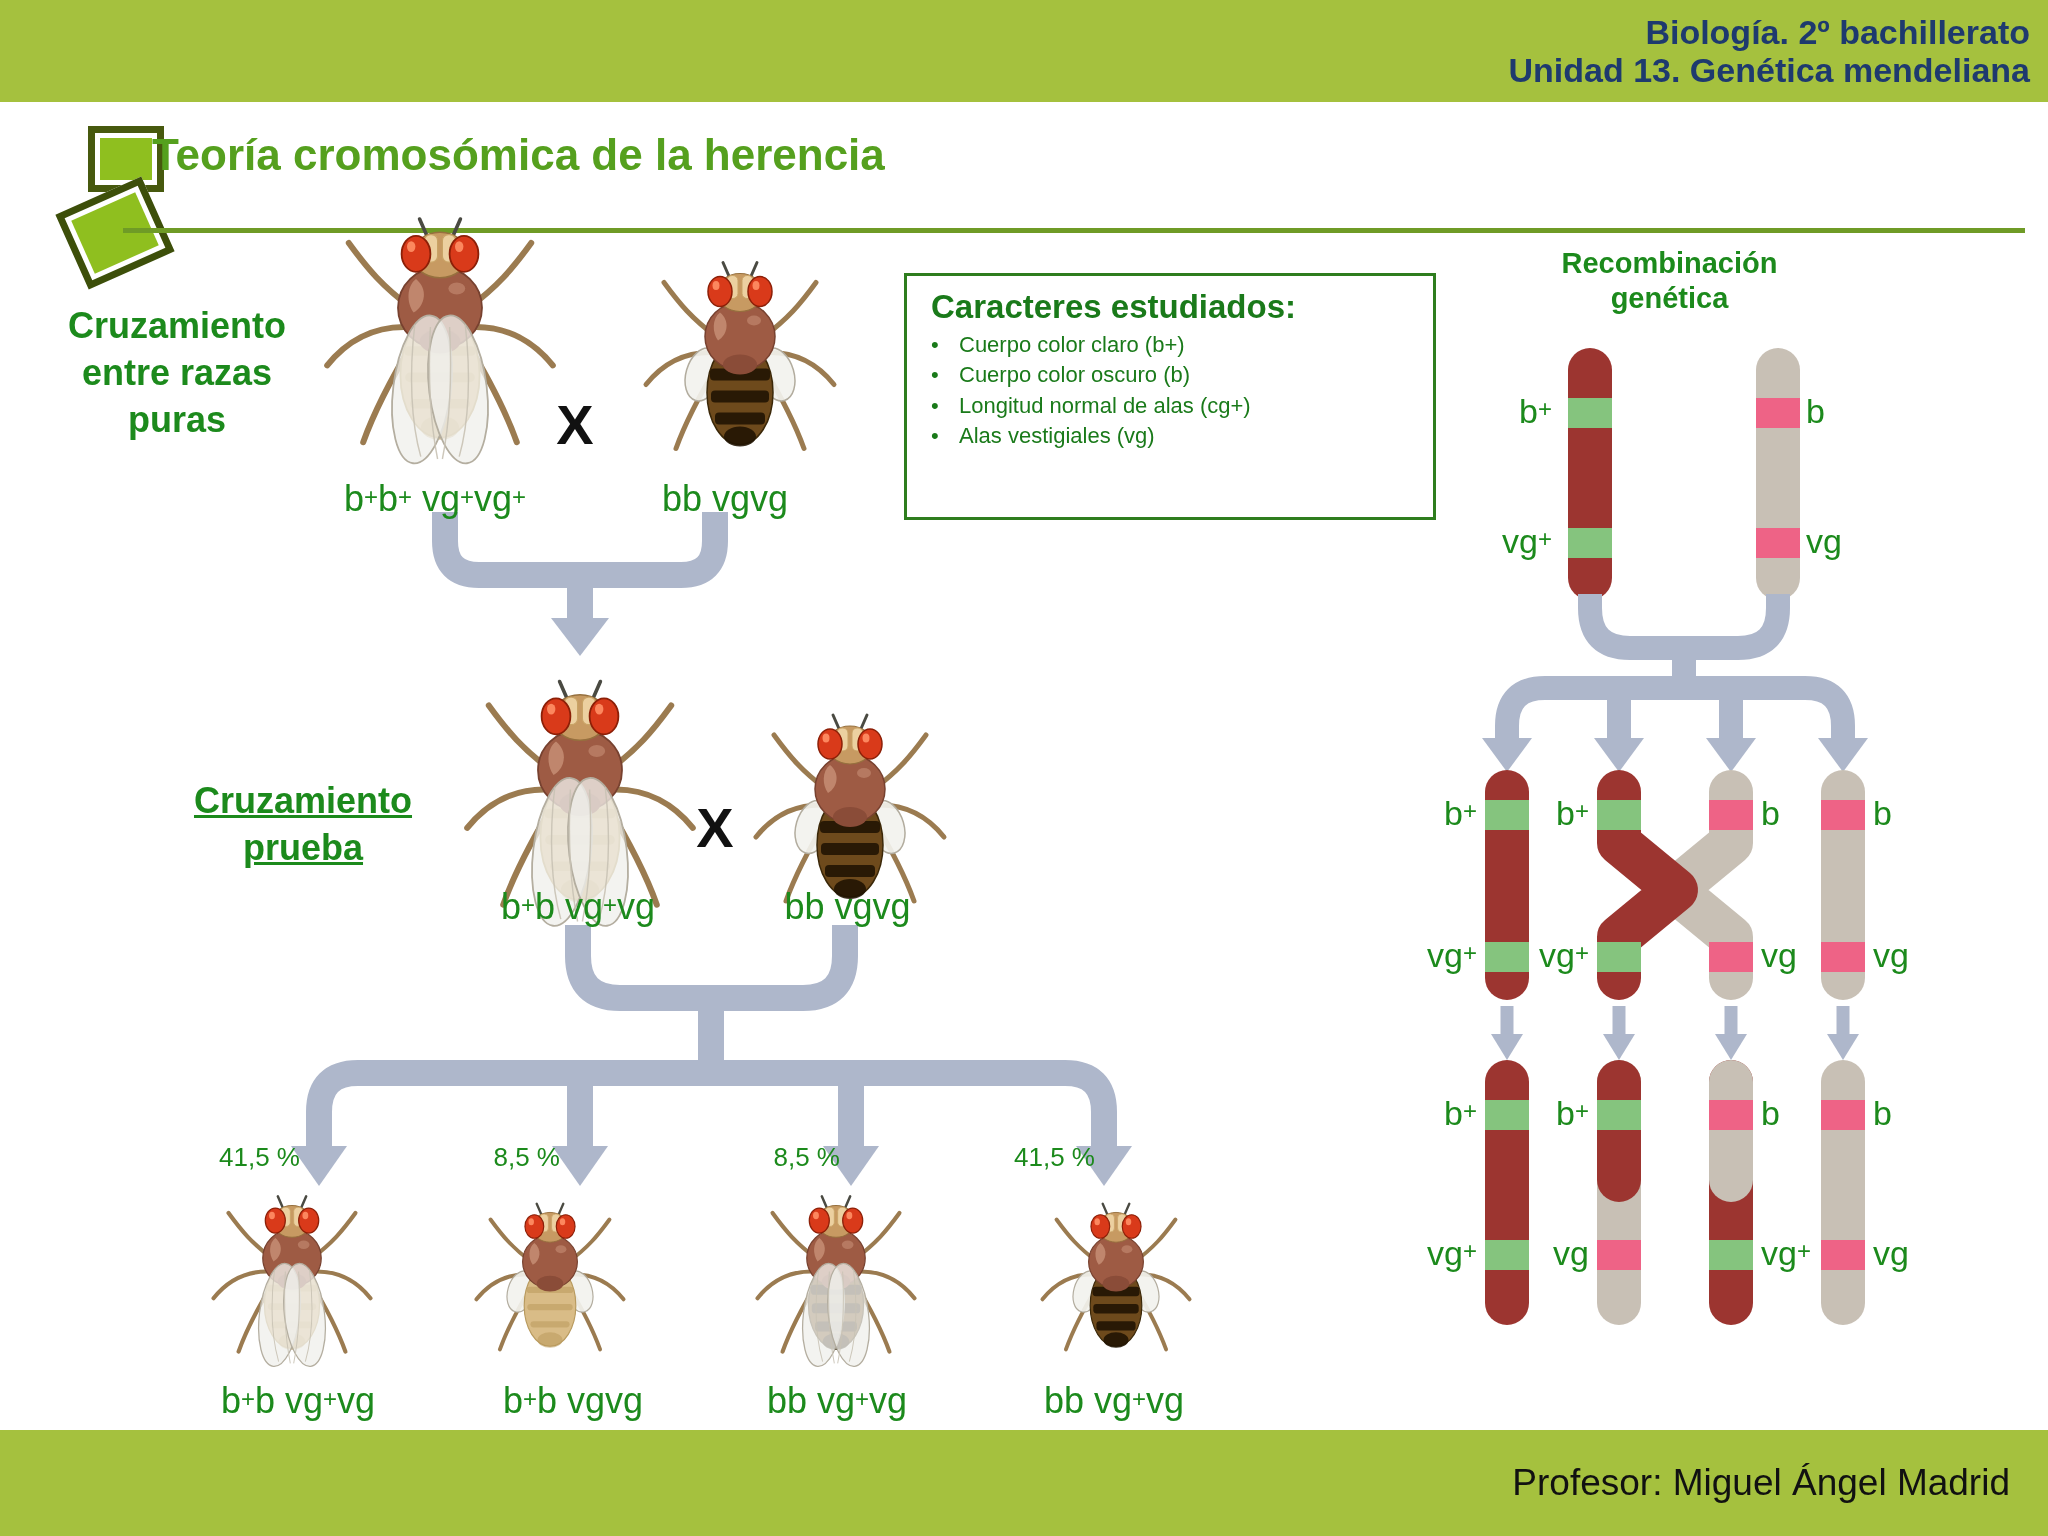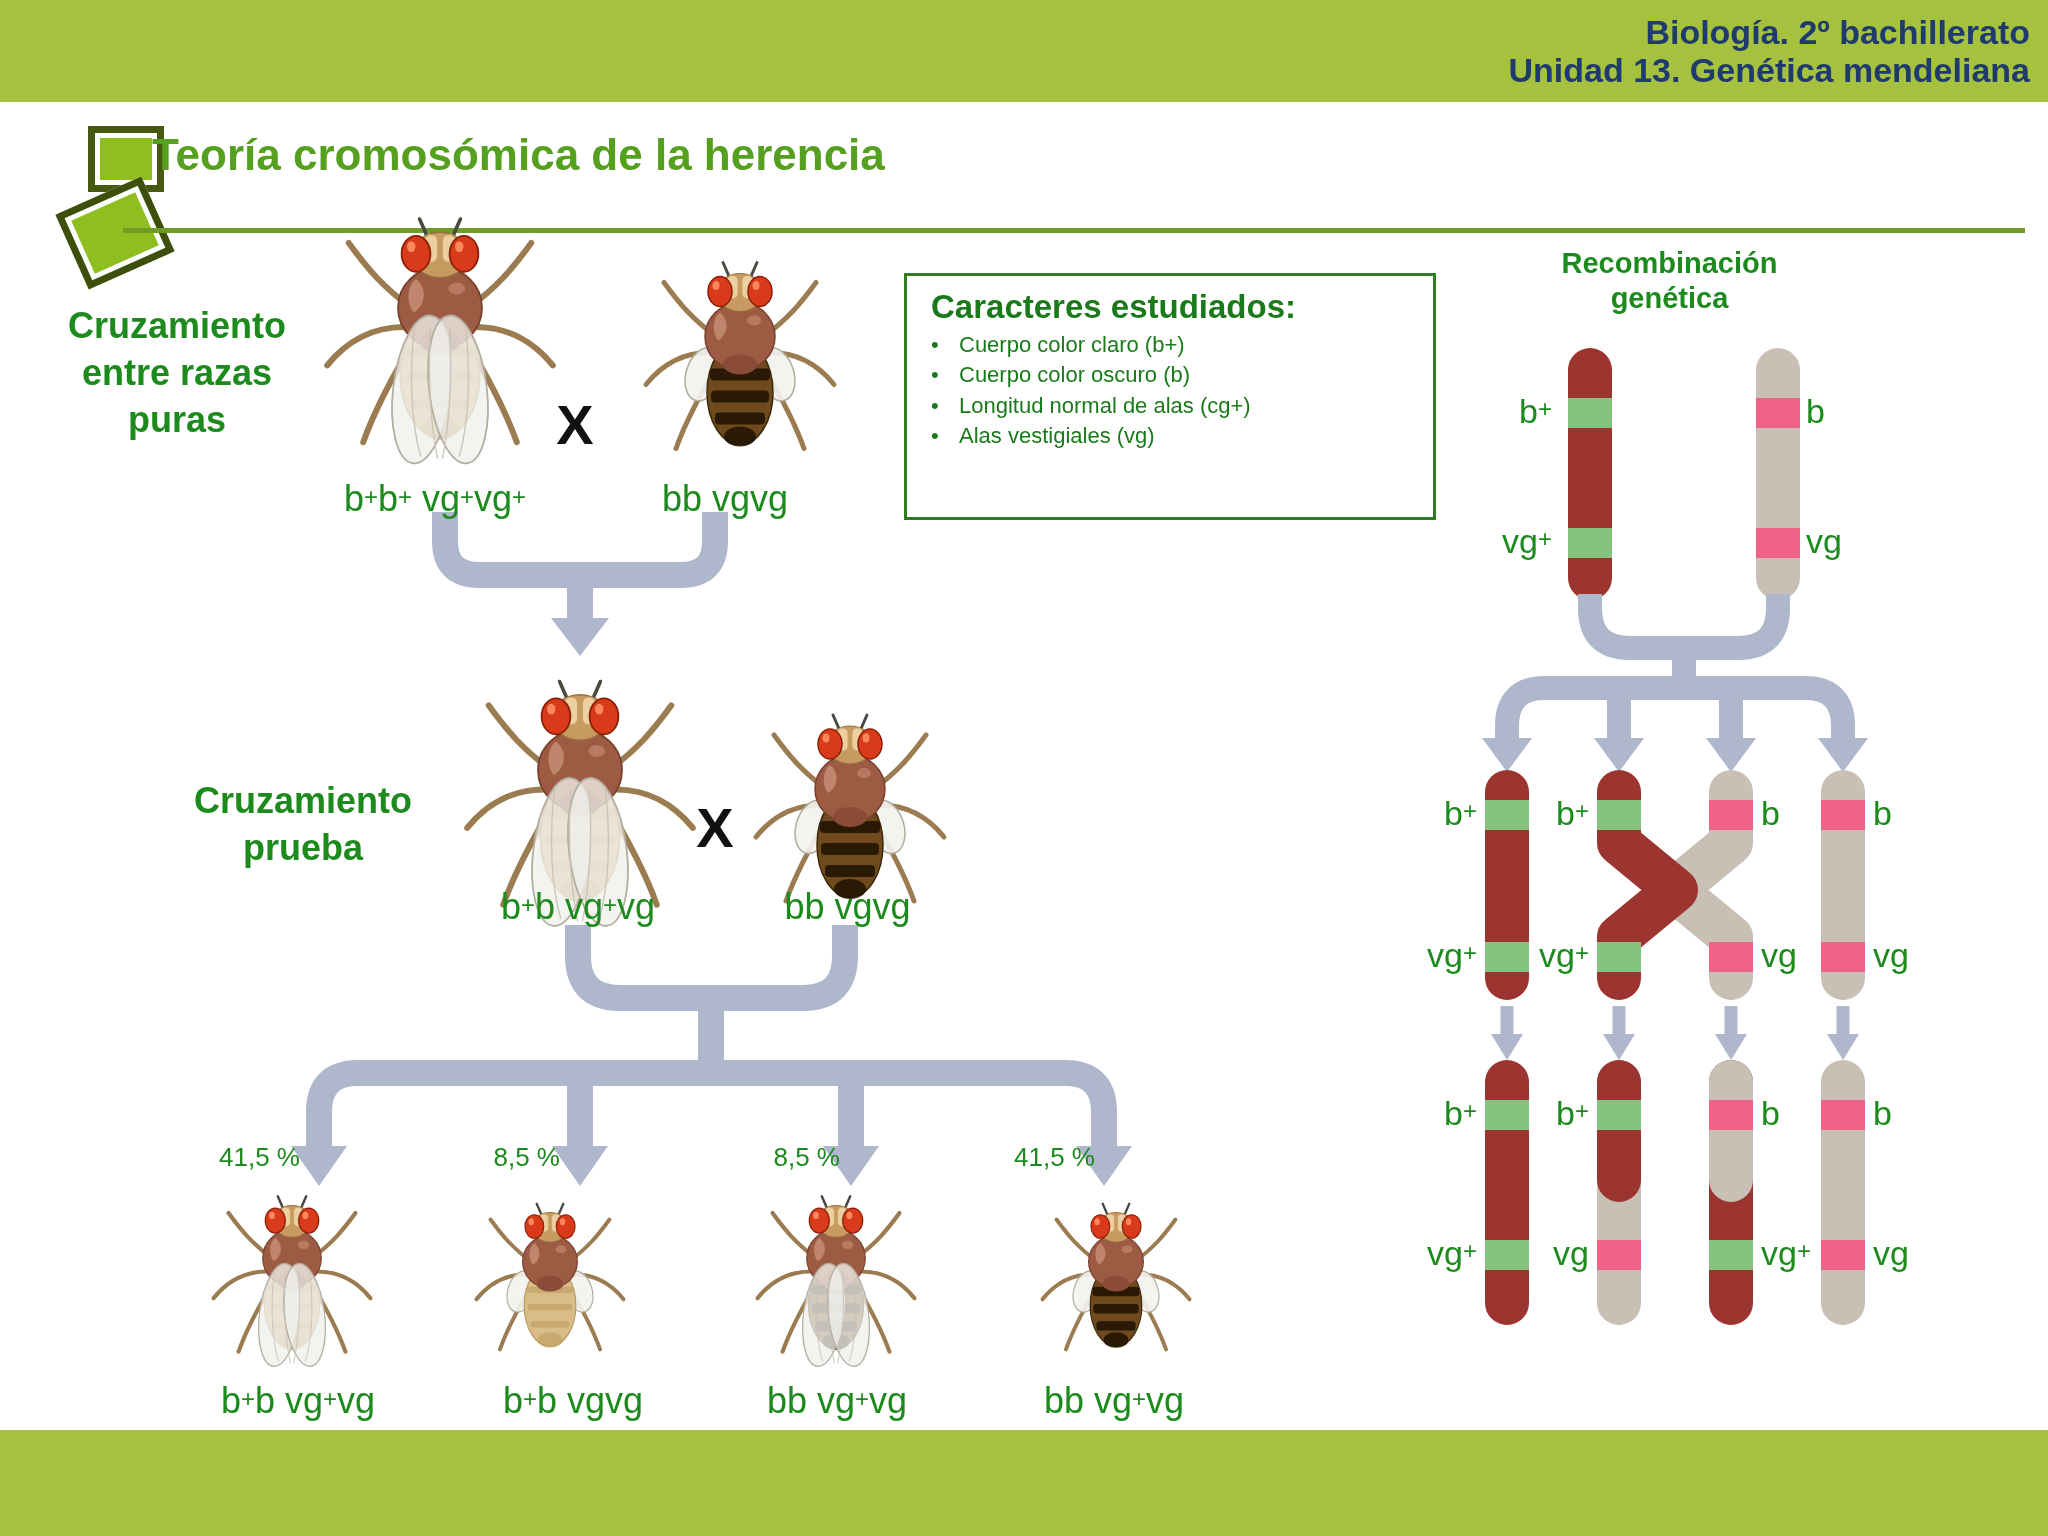--- a/index.html
+++ b/index.html
@@ -138,21 +138,21 @@
   <path class="chrom-red" stroke-width="44" d="M1731,1082 V1303"></path>
   <path class="chrom-gray" stroke-width="44" d="M1731,1082 V1180"></path>
   <path class="band-pink" stroke-width="30" d="M1709,1115 H1753"></path>
   <path class="band-green" stroke-width="30" d="M1709,1255 H1753"></path>
   <path class="chrom-gray" stroke-width="44" d="M1843,1082 V1303"></path>
   <path class="band-pink" stroke-width="30" d="M1821,1115 H1865"></path>
   <path class="band-pink" stroke-width="30" d="M1821,1255 H1865"></path>
 </svg>
 
 <div class="abs glabel" style="left:52px;top:303px;width:250px;">Cruzamiento entre razas puras</div>
-<div class="abs glabel" style="left:178px;top:778px;width:250px;">Cruzamiento prueba</div>
+<div class="abs glabel" style="left:178px;top:778px;width:250px;text-decoration:underline;">Cruzamiento prueba</div>
 
 <div class="fly" style="left:320px;top:195px;width:240px;height:300px;">
     <svg viewBox="0 0 200 230" preserveAspectRatio="xMidYMid meet">
       <g fill="none" stroke="#9b7b50" stroke-width="5" stroke-linecap="round">
         <path d="M76,84 C52,66 40,52 24,30"></path>
         <path d="M124,84 C148,66 160,52 176,30"></path>
         <path d="M70,100 C44,100 22,112 6,132"></path>
         <path d="M130,100 C156,100 178,112 194,132"></path>
         <path d="M78,112 C60,142 46,168 36,196"></path>
         <path d="M122,112 C140,142 154,168 164,196"></path>
@@ -524,13 +524,14 @@
 <div class="abs allele ar" style="left:1387px;top:1094px;width:90px;">b<sup>+</sup></div>
 <div class="abs allele ar" style="left:1499px;top:1094px;width:90px;">b<sup>+</sup></div>
 <div class="abs allele" style="left:1761px;top:1094px;width:70px;">b</div>
 <div class="abs allele" style="left:1873px;top:1094px;width:70px;">b</div>
 <div class="abs allele ar" style="left:1367px;top:1234px;width:110px;">vg<sup>+</sup></div>
 <div class="abs allele ar" style="left:1489px;top:1234px;width:100px;">vg</div>
 <div class="abs allele" style="left:1761px;top:1234px;width:110px;">vg<sup>+</sup></div>
 <div class="abs allele" style="left:1873px;top:1234px;width:80px;">vg</div>
 
 <div class="abs bottombar">
+  <div class="b2">Profesor: Miguel Ángel Madrid</div>
 </div>
 
 </body></html>

